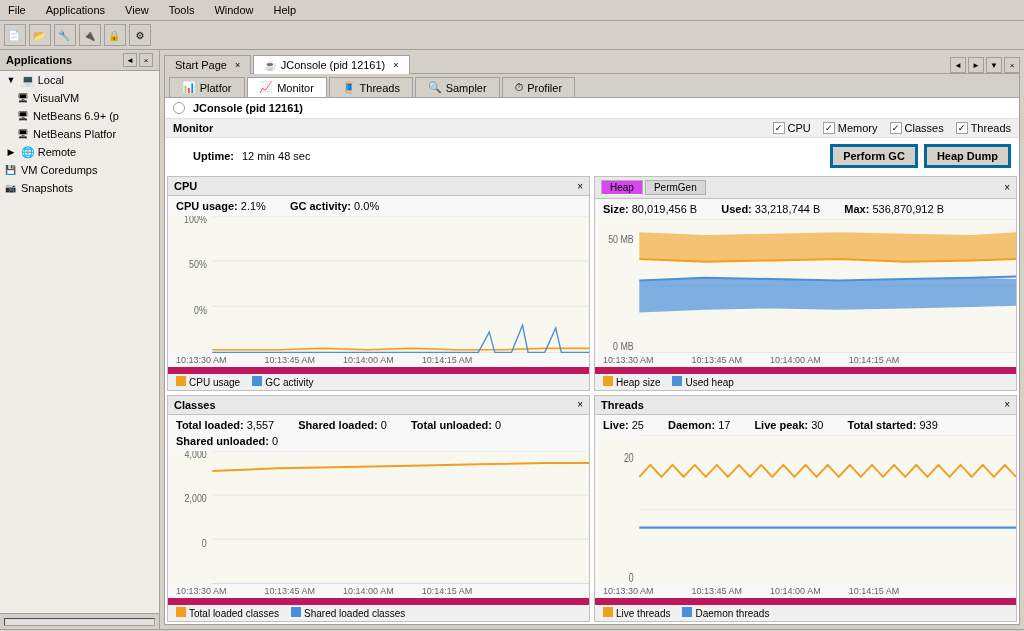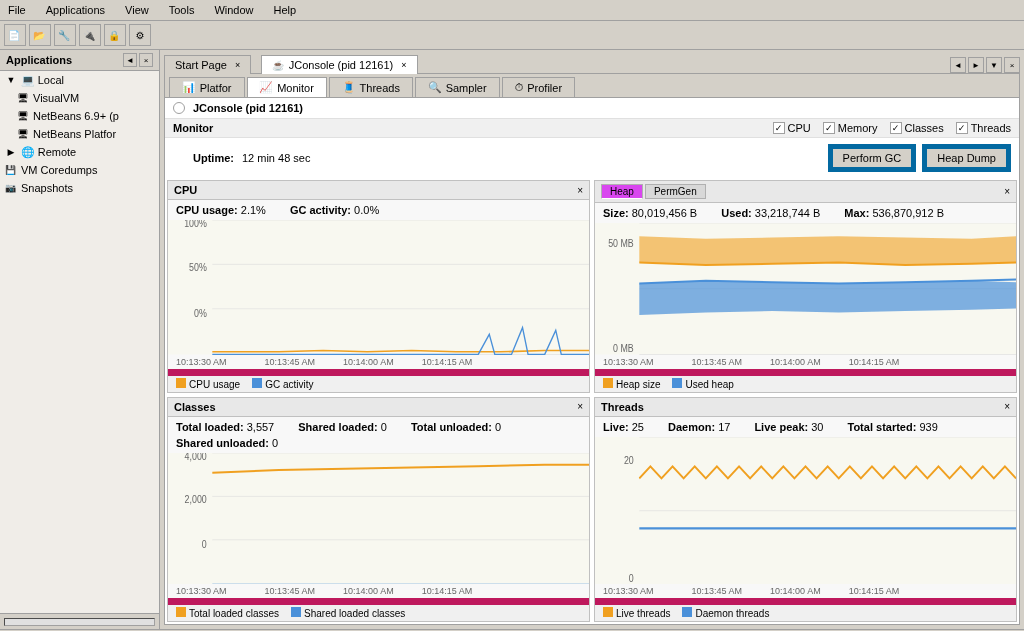--- a/index.html
+++ b/index.html
@@ -24,21 +24,21 @@
     .tree-item { padding: 2px 4px; cursor: pointer; display: flex; align-items: center; gap: 3px; }
     .tree-item.indent1 { padding-left: 16px; }
     .tree-icon { width: 14px; height: 14px; display: inline-flex; align-items: center; justify-content: center; font-size: 9px; }
     .sidebar-footer { height: 16px; background: #d4d0c8; border-top: 1px solid #a0a0a0; display: flex; align-items: center; padding: 0 4px; }
     .scrollbar-h { flex: 1; height: 8px; background: #e0e0e0; border: 1px inset #a0a0a0; }
 
     
     .content-area { flex: 1; display: flex; flex-direction: column; background: #d4d0c8; }
 
     
-    .tabs-row { display: flex; align-items: flex-end; background: #d4d0c8; padding-top: 4px; padding-left: 4px; gap: 8px; }
+    .tabs-row { display: flex; align-items: flex-end; background: #d4d0c8; padding-top: 4px; padding-left: 4px; gap: 0; }
     .tab { padding: 3px 10px; background: #d4d0c8; border: 1px solid #a0a0a0; border-bottom: none; cursor: pointer; font-size: 11px; display: flex; align-items: center; gap: 4px; margin-right: 2px; position: relative; top: 1px; }
     .tab.active { background: #ffffff; z-index: 2; }
     .tab-close { font-size: 9px; cursor: pointer; margin-left: 4px; }
     .tab-nav-btns { display: flex; gap: 2px; margin-left: auto; align-items: center; padding-right: 4px; }
     .tab-nav-btn { width: 16px; height: 16px; background: #d4d0c8; border: 1px solid #a0a0a0; cursor: pointer; font-size: 8px; display: flex; align-items: center; justify-content: center; }
 
     
     .jconsole-panel { flex: 1; background: #fff; border: 1px solid #a0a0a0; margin: 0 4px 4px 4px; display: flex; flex-direction: column; overflow: hidden; }
 
     
@@ -52,21 +52,21 @@
 
     
     .monitor-bar { padding: 3px 8px; display: flex; justify-content: space-between; align-items: center; background: #f0f0f0; border-bottom: 1px solid #e0e0e0; }
     .monitor-checkboxes { display: flex; gap: 12px; align-items: center; }
     .cb-item { display: flex; align-items: center; gap: 3px; }
     .checkbox-box { width: 12px; height: 12px; border: 1px solid #a0a0a0; background: #fff; display: inline-flex; align-items: center; justify-content: center; font-size: 9px; }
 
     
     .uptime-bar { padding: 6px 8px; display: flex; align-items: center; gap: 8px; margin-left: 20px; }
     .action-btns { margin-left: auto; display: flex; gap: 6px; }
-    .action-btn { padding: 3px 10px; background: #d4d0c8; border: 5px solid #0369a1; cursor: pointer; font-size: 11px; }
+    .action-btn { padding: 3px 10px; background: #d4d0c8; border: 3px solid #0369a1; cursor: pointer; font-size: 11px; font-weight: bold; }
 
     
     .charts-grid { display: grid; grid-template-columns: 1fr 1fr; flex: 1; overflow: hidden; }
     .chart-panel { border: 1px solid #c0c0c0; margin: 2px; background: #f8f8f8; display: flex; flex-direction: column; overflow: hidden; }
     .chart-header { background: #e8e8e8; padding: 3px 6px; display: flex; justify-content: space-between; align-items: center; border-bottom: 1px solid #c0c0c0; }
     .chart-title { font-weight: bold; font-size: 11px; }
     .chart-close { cursor: pointer; font-size: 10px; }
     .chart-stats { padding: 4px 8px; font-size: 11px; display: flex; flex-wrap: wrap; gap: 4px 24px; }
     .chart-stats span { white-space: nowrap; }
     .chart-stats strong { font-weight: bold; }

